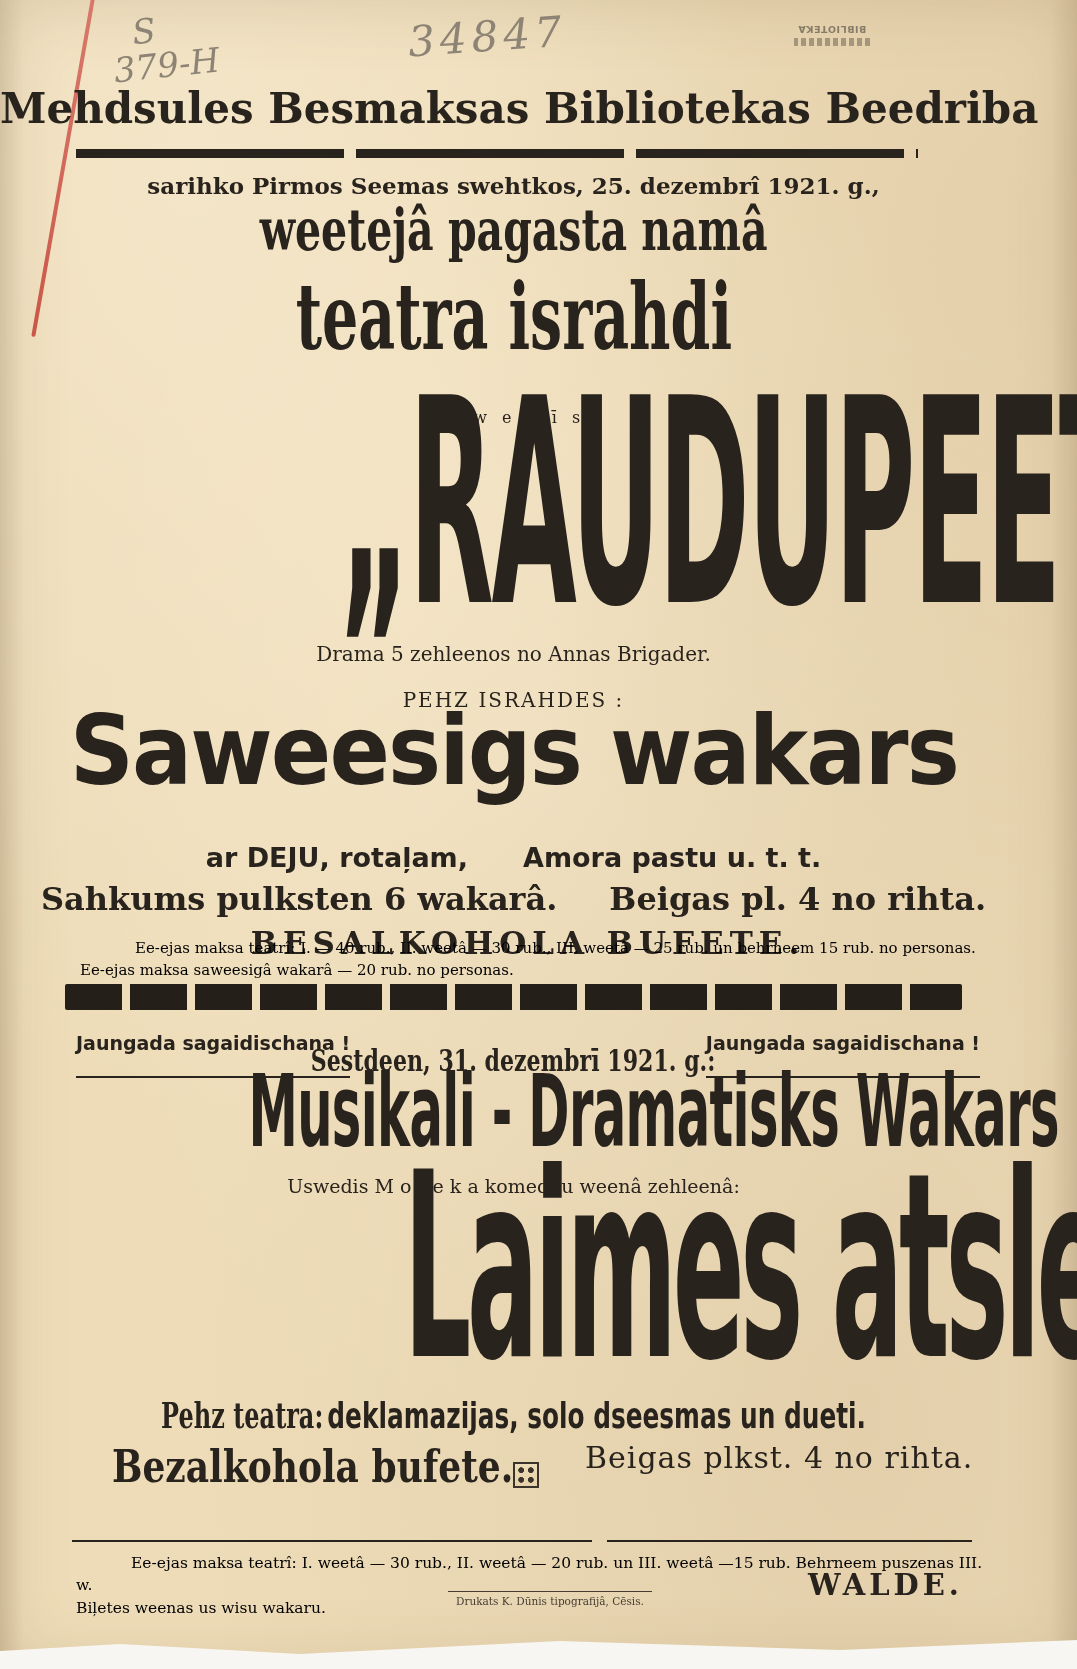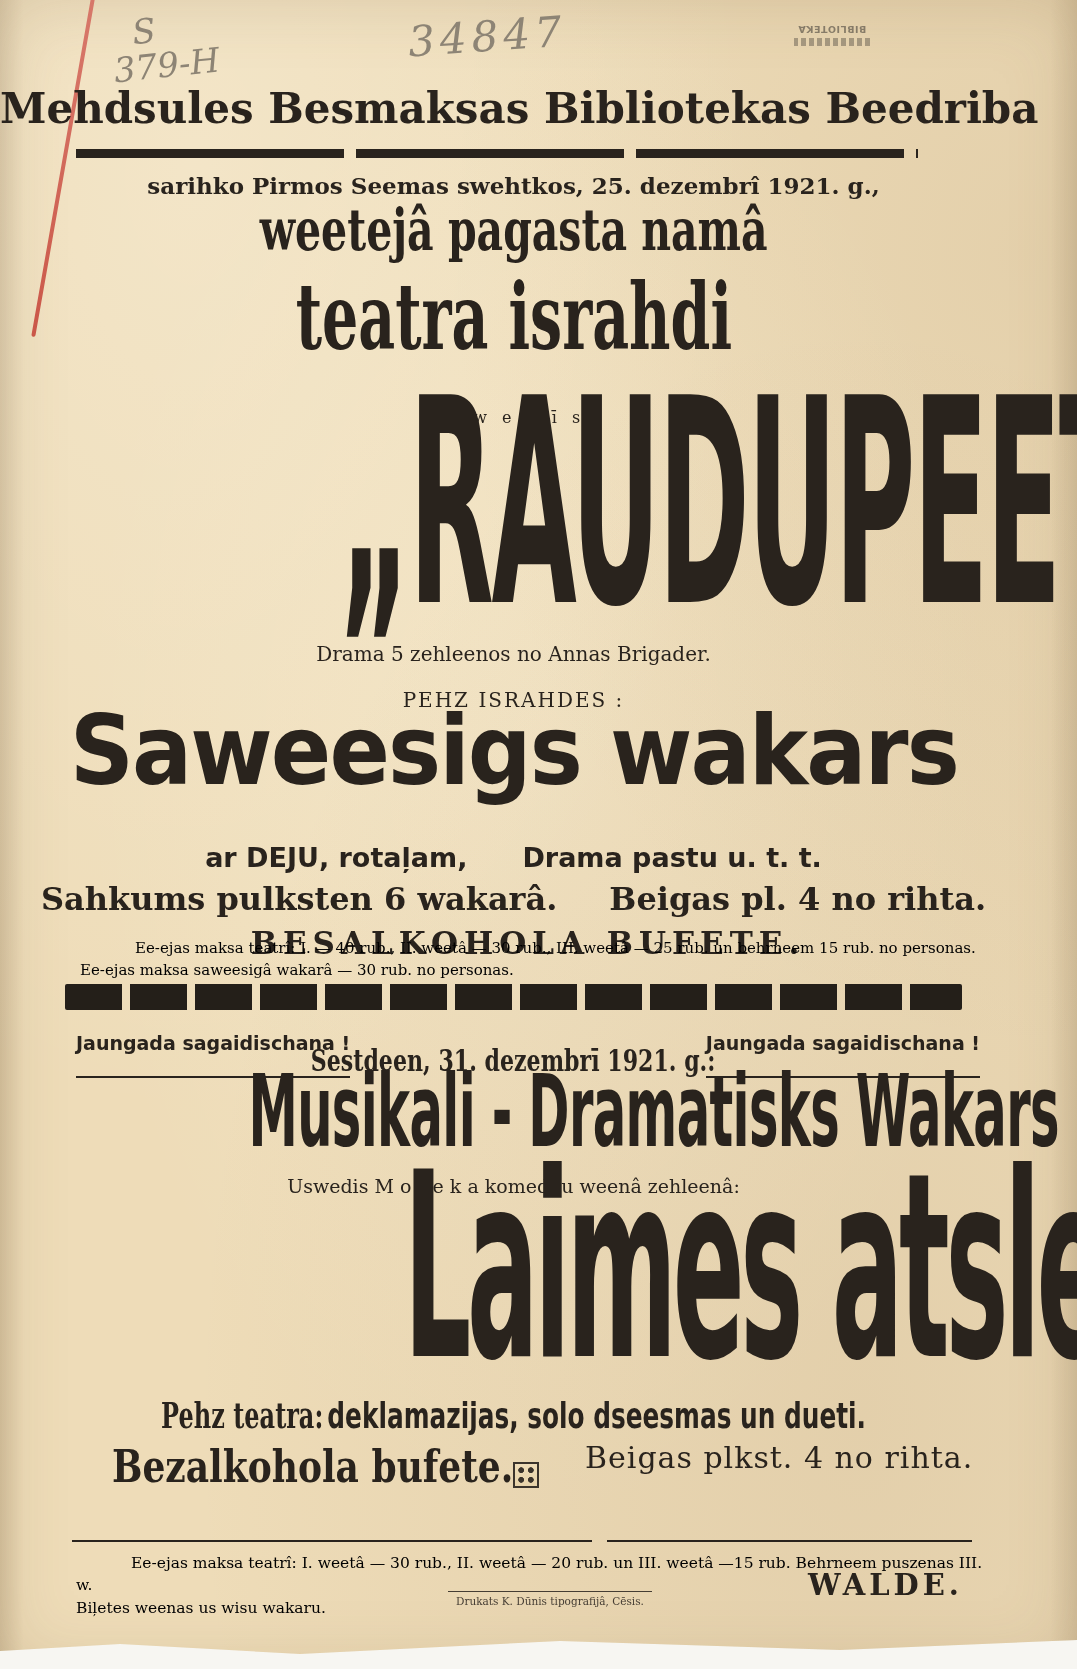--- a/index.html
+++ b/index.html
@@ -86,33 +86,33 @@
 
   <div class="center" style="top:642px;font-size:20px;">Drama 5 zehleenos no Annas Brigader.</div>
   <div class="center" style="top:688px;font-size:20px;letter-spacing:2px;">PEHZ ISRAHDES :</div>
 
   <div class="center" style="top:703px;">
     <span class="sq display" style="font-size:92px;letter-spacing:-2px;transform:scale(.97,1.05);">Saweesigs wakars</span>
   </div>
 
   <div class="center rowflex display" style="top:842px;font-size:27px;gap:55px;">
     <span>ar DEJU, rotaļam,</span>
-    <span>Drama pastu u. t. t.</span>
+    <span>Amora pastu u. t. t.</span>
   </div>
 
   <div class="center rowflex" style="top:880px;font-size:32px;font-weight:bold;gap:52px;">
     <span>Sahkums pulksten 6 wakarâ.</span>
     <span>Beigas pl. 4 no rihta.</span>
   </div>
 
   <div class="center" style="top:925px;font-size:31px;letter-spacing:6px;font-weight:bold;margin-left:29px;">BESALKOHOLA BUFETE.</div>
 
   <div class="abs fineprint" style="left: 80px; top: 938px; width: 900px;">
     <div style="text-indent:55px;">Ee-ejas maksa teatrî: I. — 40 rub., II. weetâ — 30 rub., III. weetâ — 25 rub. un behrneem 15 rub. no personas.</div>
-    <div>Ee-ejas maksa saweesigâ wakarâ — 30 rub. no personas.</div>
+    <div>Ee-ejas maksa saweesigâ wakarâ — 20 rub. no personas.</div>
   </div>
 
   <div class="abs divider" style="left: 65px; top: 984px; width: 897px; height: 26px;"></div>
 
   <div class="abs jaungada" style="left: 76px; top: 1032px; font-size: 19px;">Jaungada sagaidischana !</div>
   <div class="abs jaungada" style="right: 97px; top: 1032px; font-size: 19px;">Jaungada sagaidischana !</div>
 
   <div class="center" style="top: 1046px;">
     <span class="sq" style="font-size:26px;font-weight:bold;transform:scale(.85,1.15);">Sestdeen, 31. dezembrī 1921. g.:</span>
   </div>

